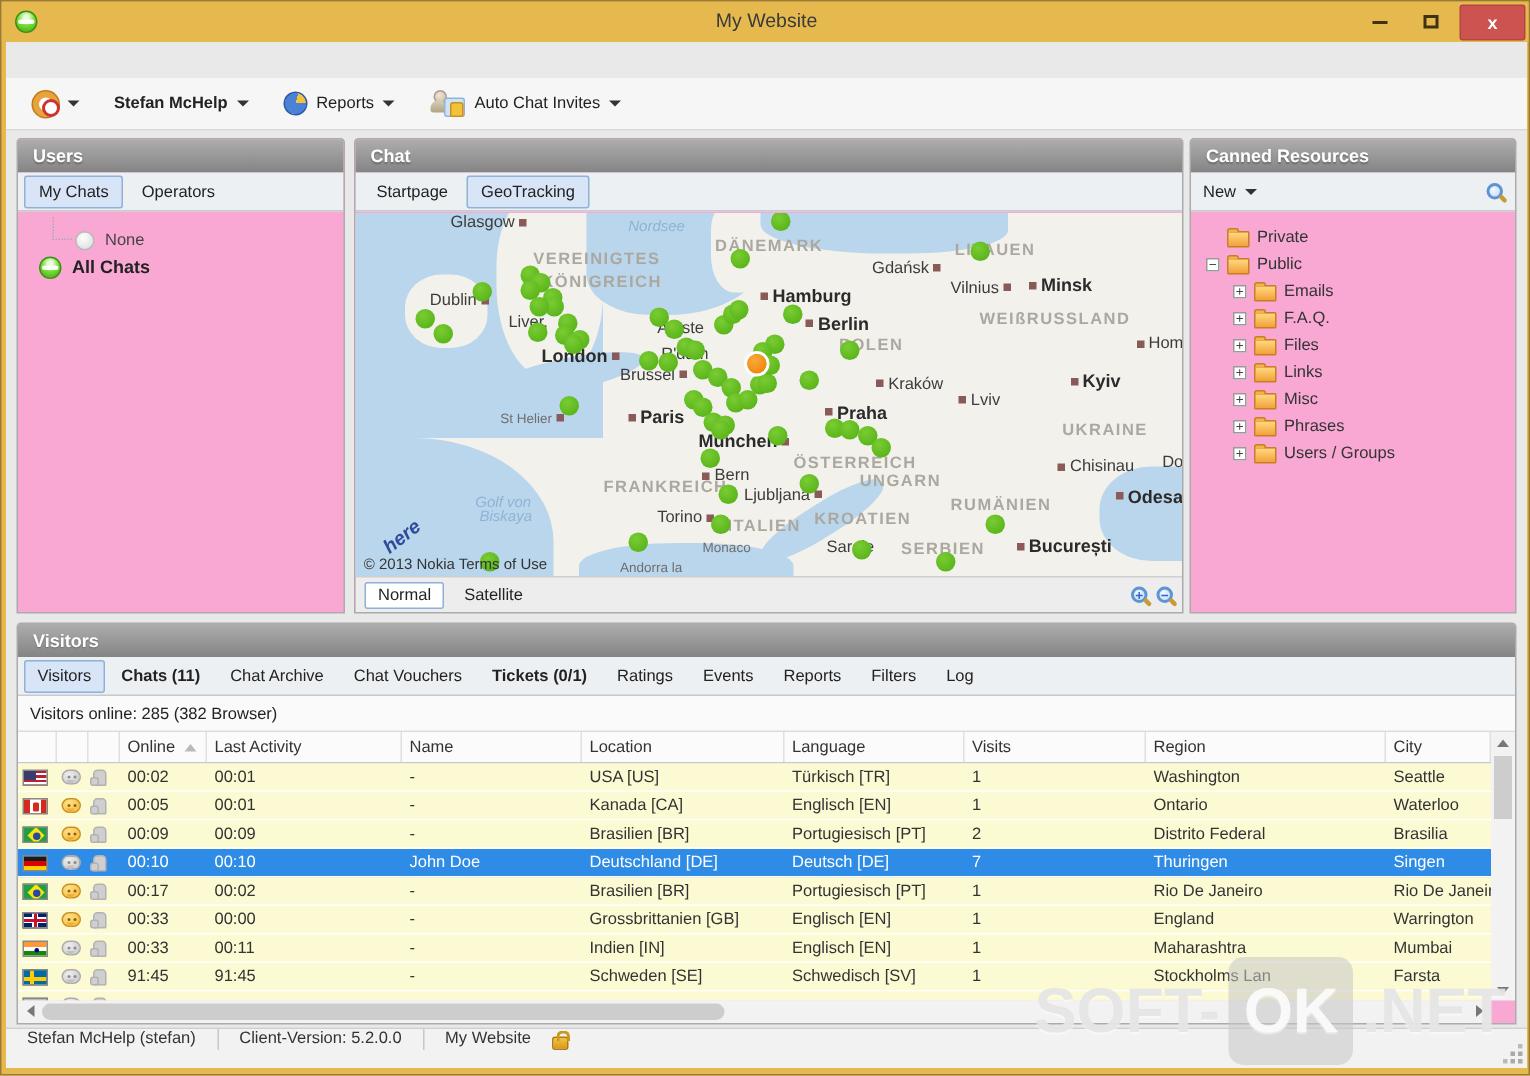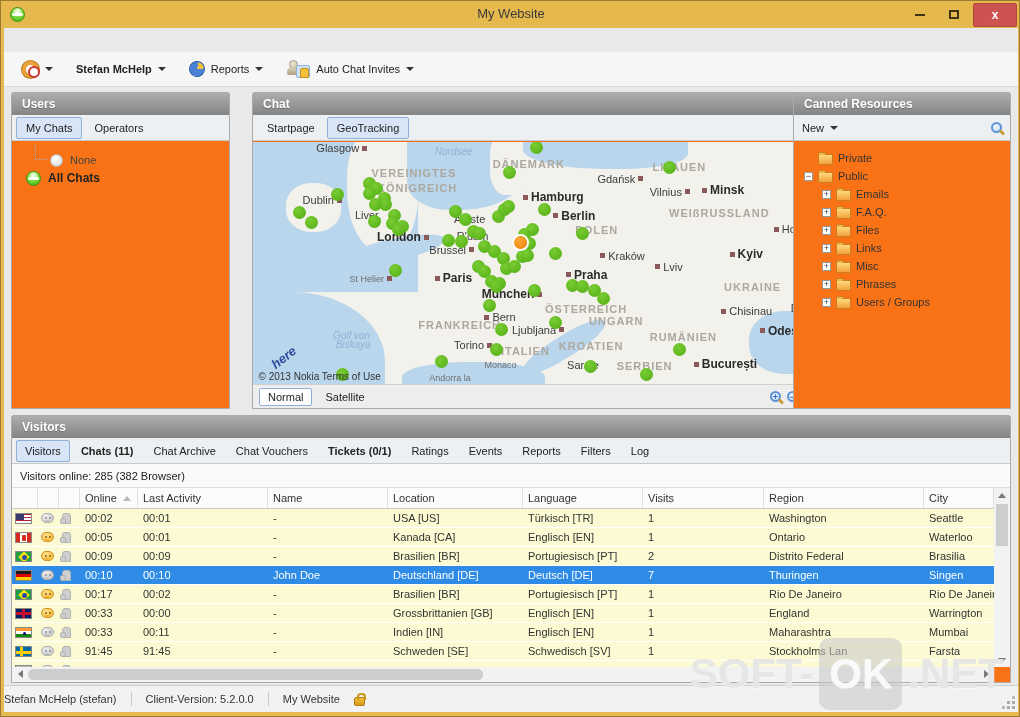--- a/index.html
+++ b/index.html
@@ -47,21 +47,21 @@
   .aci .p::before { content:""; position:absolute; left:2px; top:0; width:7px; height:7px; border-radius:50%;
                     background:radial-gradient(circle at 40% 35%, #EFE7D4, #C9BA97); border:1px solid #A99; }
   .aci .p::after { content:""; position:absolute; left:0; top:7px; width:11px; height:8px;
                    border-radius:5px 5px 2px 2px; background:linear-gradient(#D9CFBA,#AFA284); }
   .aci .card { position:absolute; right:0; bottom:0; width:14px; height:13px; background:#CFE3F5;
                border:1px solid #8FB6D9; border-radius:2px; }
   .aci .card::after { content:""; position:absolute; left:3px; top:2px; width:7px; height:8px;
                background:#F2C23B; border-radius:2px 2px 1px 1px; border:1px solid #C9921F; }
 
   
-  .panel { position:absolute; background:#f97316; border:1px solid #ABABAB; border-radius:3px 3px 0 0; overflow:hidden; }
+  .panel { position:absolute; background:#f9a8d4; border:1px solid #ABABAB; border-radius:3px 3px 0 0; overflow:hidden; }
   .panel-header { height:22px; background:linear-gradient(#ADADAD,#848484); color:#fff; font-weight:bold;
                   font-size:12px; display:flex; align-items:center; padding-left:10px;
                   text-shadow:0 1px 1px rgba(0,0,0,.25); }
   .tabstrip { height:26px; background:#EDF0F2; border-bottom:1px solid #C6CACE;
               display:flex; align-items:center; padding-left:4px; gap:2px; }
   .tab { font-size:11px; color:#222; padding:4px 9px; border:1px solid transparent; border-radius:2px; cursor:default; }
   .tab.sel { background:#D7E5F7; border-color:#8FB0D8; }
 
   
   #panel-users { left:10px; top:91px; width:219px; height:317px; }
@@ -69,21 +69,21 @@
   .utree-row { display:flex; align-items:center; gap:7px; height:18px; }
   .utree-row.child { padding-left:24px; position:relative; }
   .utree-row.child::before { content:""; position:absolute; left:9px; top:-6px; width:12px; height:14px;
               border-left:1px dotted #AAA; border-bottom:1px dotted #AAA; }
   .all-chats-label { font-size:12px; font-weight:bold; color:#222; }
   .none-label { font-size:11px; color:#444; }
   .nonecircle { width:13px; height:13px; border-radius:50%; border:1px solid #B9B9B9;
                 background:radial-gradient(circle at 40% 32%, #FFF, #D8D8D8); }
 
   
-  #panel-chat { left:235px; top:91px; width:553px; height:317px;margin-left:16px; }
+  #panel-chat { left:235px; top:91px; width:553px; height:317px; }
   .map { position:absolute; left:0; top:49px; right:0; bottom:24px; background:#F3F1EB; overflow:hidden; }
   .sea { position:absolute; background:#BAD6ED; }
   .land { position:absolute; background:#F3F1EB; }
   .mlabel { position:absolute; white-space:nowrap; display:flex; align-items:center; gap:3px; }
   .mlabel.country { color:#ABA89F; font-size:11px; letter-spacing:1px; font-weight:bold; }
   .mlabel.city  { color:#3C3C3C; font-size:11px; }
   .mlabel.cityb { color:#2B2B2B; font-size:12px; font-weight:bold; }
   .mlabel.small { color:#6E6E6E; font-size:9px; }
   .mlabel.water { color:#8FB3D4; font-size:10px; font-style:italic; }
   .cmarker { width:5px; height:5px; background:#8A5A5A; display:inline-block; }
@@ -188,21 +188,21 @@
   .sb-arrow { position:absolute; width:16px; height:14px; display:flex; align-items:center; justify-content:center; }
   .tri-up { width:0;height:0;border-left:4px solid transparent;border-right:4px solid transparent;border-bottom:5px solid #777; }
   .tri-down { width:0;height:0;border-left:4px solid transparent;border-right:4px solid transparent;border-top:5px solid #777; }
   .tri-left { width:0;height:0;border-top:4px solid transparent;border-bottom:4px solid transparent;border-right:5px solid #777; }
   .tri-right { width:0;height:0;border-top:4px solid transparent;border-bottom:4px solid transparent;border-left:5px solid #777; }
   .vthumb { position:absolute; left:2px; right:2px; top:16px; height:42px; background:#CDCDCD; }
   .hthumb { position:absolute; top:2px; bottom:2px; left:16px; width:455px; background:#CDCDCD; border-radius:6px; }
 
   
   .statusbar { position:absolute; left:0; bottom:0; width:1014px; height:27px; background:#F2F2F2;
-               border-top:1px solid #D0D0D0; display:flex; align-items:center; gap:14px; }
+               border-top:1px solid #D0D0D0; display:flex; padding-left:14px; gap:14px; }
   .sb-item { font-size:11px; color:#333; }
   .sb-sep { width:1px; height:14px; background:#C8C8C8; }
   .lock { width:11px; height:9px; background:linear-gradient(180deg,#F5C33B,#D99A1B);
           border:1px solid #B07C12; border-radius:2px; position:relative; margin-top:5px; }
   .lock::before { content:""; position:absolute; left:1.5px; top:-5px; width:5px; height:5px;
           border:2px solid #C9991C; border-bottom:none; border-radius:4px 4px 0 0; }
 
   .watermark { position:absolute; right:14px; bottom:2px; z-index:50; pointer-events:none;
                display:flex; align-items:center; gap:6px;
                font-size:42px; font-weight:bold; color:rgba(228,228,228,0.92);

